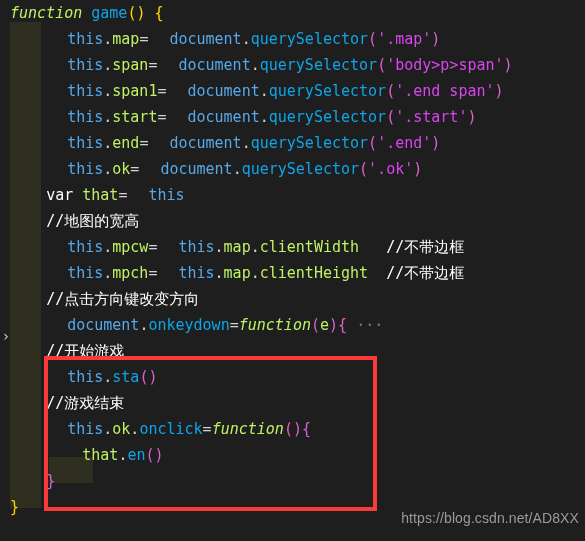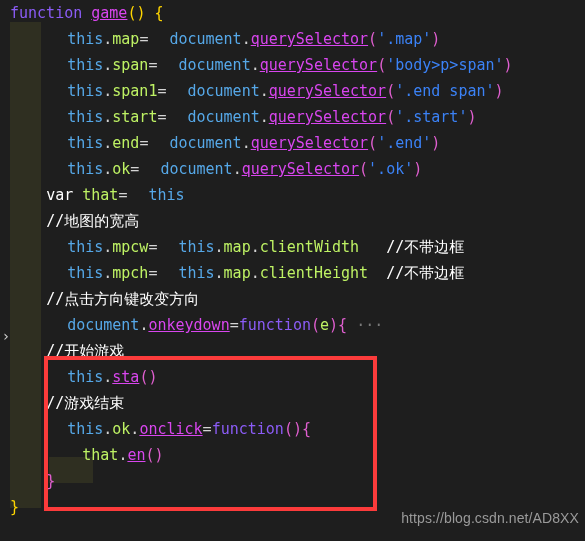--- a/index.html
+++ b/index.html
@@ -67,28 +67,28 @@
     width: 585px;
     white-space: pre;
   }
   .line {
     height: 26px;
     line-height: 26px;
     padding-left: 10px;
     white-space: pre;
   }
   
-  .kw      { color: #8b5cf6; }   
+  .kw      { color: #bef264; font-style: italic; }   
   .kw2     { color: #ffffff; }   
-  .fn      { color: #d946ef; text-decoration: underline; }   
+  .fn      { color: #0ea5e9; }   
   .ylw     { color: #ffd600; }   
   .mag     { color: #e05fd0; }   
   .ident   { color: #56a8e8; margin-left: 21px; }   
   .prop    { color: #bef264; }   
-  .str     { color: #3b82f6; }   
+  .str     { color: #d946ef; }   
   .cmt     { color: #ffffff; }   
   .op      { color: #d4d4d4; }   
   .fold    { color: #7a7a7a; }   
   
   #watermark {
     position: absolute;
     right: 6px;
     bottom: 10px;
     color: #9a9a9a;
     font-family: "Liberation Sans", sans-serif;

